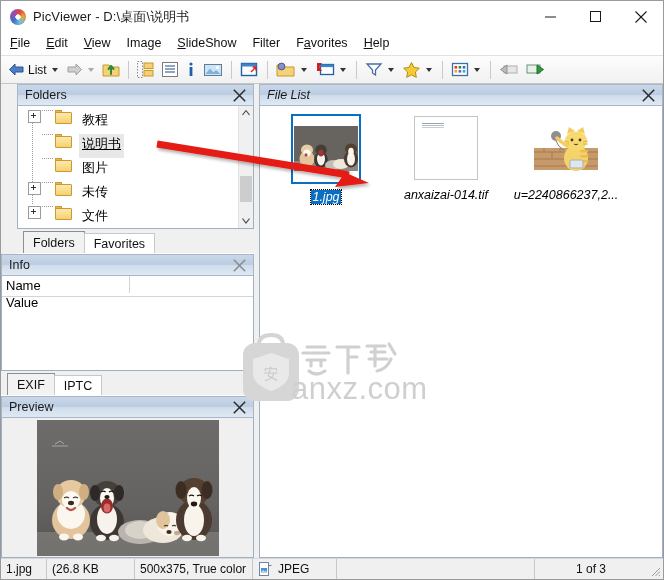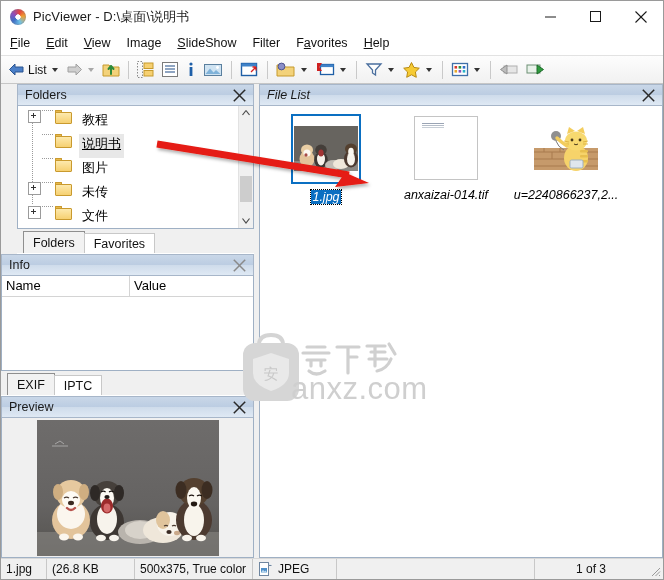--- a/index.html
+++ b/index.html
@@ -266,20 +266,21 @@
   }
   .ptab.plain {
     background: #ffffff; border-color: #c8c8c8;
   }
 
   
   .grid-head {
     height: 20px; display: flex;
     border-bottom: 1px solid #d4d4d4;
     background: #ffffff;
+    flex-direction: column;
   }
   .gcol {
     font-size: 13px; color: #000;
     padding: 2px 0 0 4px;
     box-sizing: border-box;
   }
   .gcol.name { width: 128px; border-right: 1px solid #d4d4d4; }
   .gcol.value { flex: 1; }
 
   

